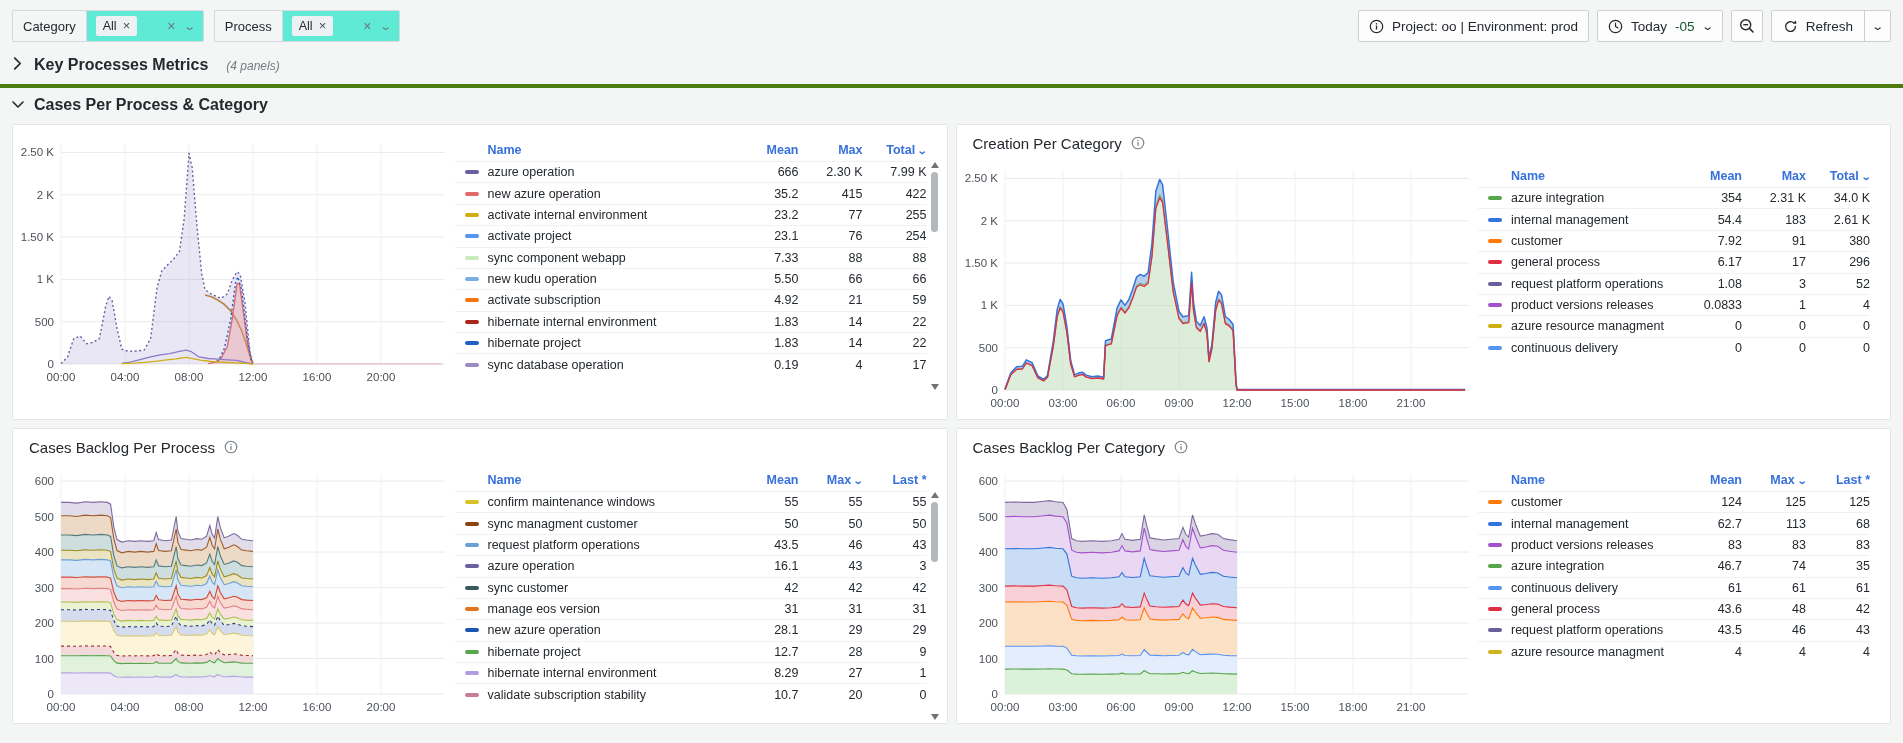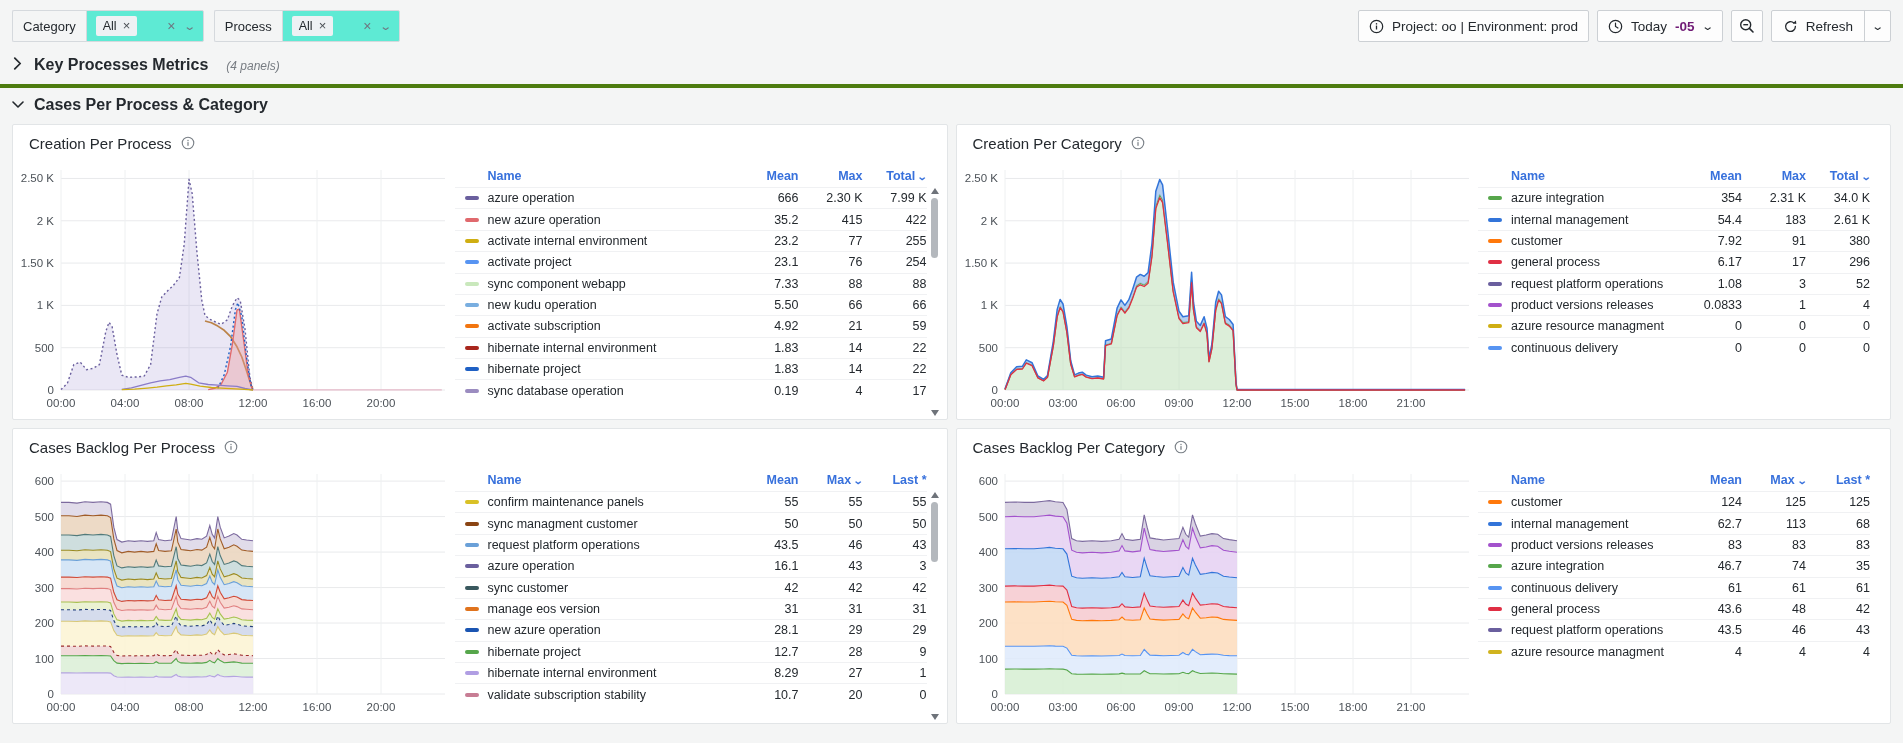--- a/index.html
+++ b/index.html
@@ -19,21 +19,21 @@
            padding:3px 7px; font-size:12.5px; }
   .f-tag .x { color:#4a4f55; font-size:13px; line-height:10px; cursor:pointer; }
   .f-clear { color:#6e7680; font-size:14px; line-height:10px; margin-left:auto; cursor:pointer; }
   .f-caret { color:#6e7680; font-size:11px; transform:scaleX(1.4); cursor:pointer; }
 
   .controls { margin-left:auto; display:flex; gap:8px; align-items:center; }
   .ctl { display:flex; align-items:center; gap:8px; height:32px; background:#fdfdfd;
          border:1px solid #ccd0d4; border-radius:2px; padding:0 10px; font-size:13.5px;
          font-weight:500; white-space:nowrap; }
   .ctl svg { flex:0 0 auto; }
-  .orange { color:#701a75; font-weight:700; }
+  .orange { color:#14532d; font-weight:400; }
   .ctl.square { width:32px; justify-content:center; padding:0; }
   .refresh-group { display:flex; height:32px; border:1px solid #ccd0d4; border-radius:2px; background:#fdfdfd;justify-content:center; }
   .refresh-main { display:flex; align-items:center; gap:8px; padding:0 11px; font-size:13.5px; font-weight:500; cursor:pointer; }
   .refresh-caret { display:flex; align-items:center; justify-content:center; width:26px;
                    border-left:1px solid #ccd0d4; cursor:pointer; }
   .caret-glyph { font-size:11px; color:#24292e; transform:scaleX(1.4); }
 
   
   .row-hd { display:flex; align-items:baseline; gap:10px; padding:8px 12px 6px 12px; cursor:pointer; }
   .row-hd.bordered { border-bottom:4px solid #4d7c0f; padding-bottom:10px; }
@@ -158,28 +158,20 @@
     <svg width="13" height="11" viewBox="0 0 12 8">
         <path d="M1 1.5 L6 6.5 L11 1.5" fill="none" stroke="#24292e" stroke-width="1.6" stroke-linecap="round" stroke-linejoin="round"></path>
       </svg>
   </span>
   <span class="row-title">Cases Per Process &amp; Category</span>
 </div>
 
 <div class="grid">
 
   <section class="panel">
-    <div class="panel-hd">
-      <span class="panel-title">Creation Per Process</span>
-      <svg width="14" height="14" viewBox="0 0 16 16">
-        <circle cx="8" cy="8" r="6.6" fill="none" stroke="#7a8087" stroke-width="1.3"></circle>
-        <rect x="7.3" y="7" width="1.4" height="4.2" fill="#7a8087"></rect>
-          <rect x="7.3" y="4.4" width="1.4" height="1.5" fill="#7a8087"></rect>
-      </svg>
-    </div>
     <div class="panel-body">
       <div class="chart">
           <svg width="428" height="258">
             <line x1="40" y1="234" x2="424" y2="234" stroke="#e9eaec" stroke-width="1"></line>
             <text x="33" y="238" text-anchor="end" class="tick">0</text>
             <line x1="40" y1="191.6923076923077" x2="424" y2="191.6923076923077" stroke="#e9eaec" stroke-width="1"></line>
             <text x="33" y="195.6923076923077" text-anchor="end" class="tick">500</text>
             <line x1="40" y1="149.3846153846154" x2="424" y2="149.3846153846154" stroke="#e9eaec" stroke-width="1"></line>
             <text x="33" y="153.3846153846154" text-anchor="end" class="tick">1 K</text>
             <line x1="40" y1="107.0769230769231" x2="424" y2="107.0769230769231" stroke="#e9eaec" stroke-width="1"></line>
@@ -516,21 +508,21 @@
       <div class="legend wide">
           <div class="l-hd">
             <span class="l-name" style="padding-left: 33px;">Name</span>
             <span class="l-num">Mean</span>
             <span class="l-num">Max<span class="sort-glyph">⌄</span></span>
             <span class="l-num">Last *</span>
           </div>
           <div class="l-row">
             <span class="l-name">
               <span class="l-dash" style="background: rgb(217, 193, 38);"></span>
-              <span>confirm maintenance panels</span>
+              <span>confirm maintenance windows</span>
             </span>
             <span class="l-num">55</span>
             <span class="l-num">55</span>
             <span class="l-num">55</span>
           </div>
           <div class="l-row">
             <span class="l-name">
               <span class="l-dash" style="background: rgb(138, 68, 19);"></span>
               <span>sync managment customer</span>
             </span>

